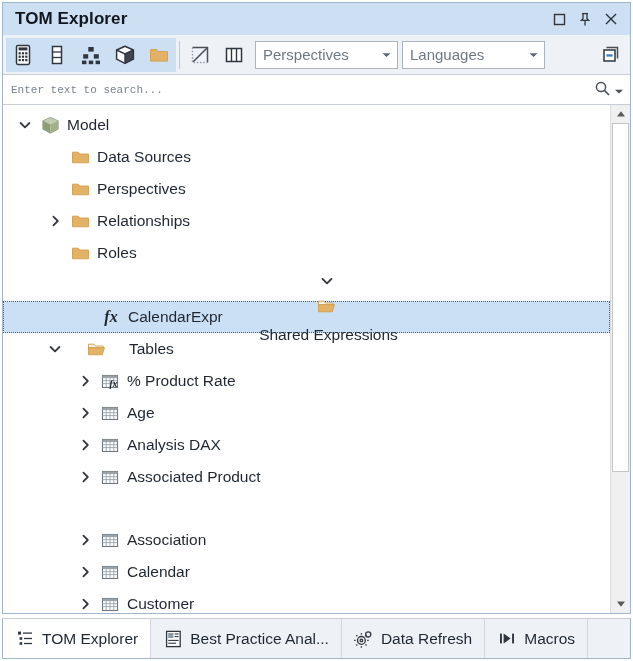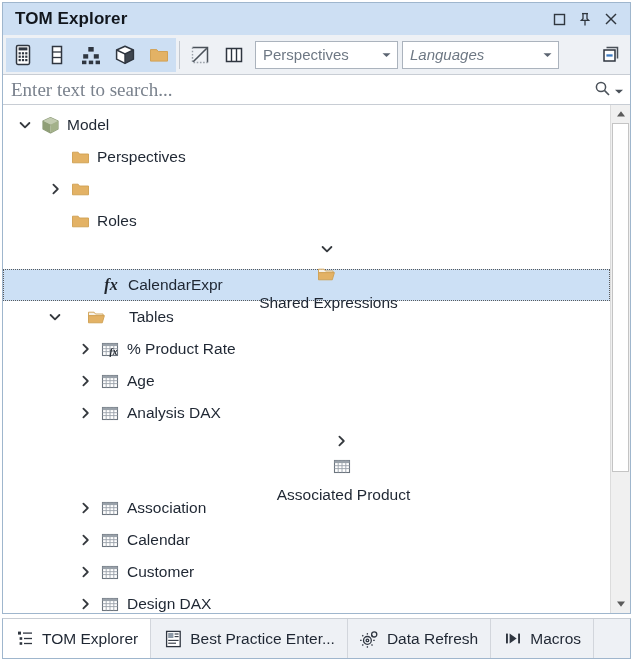--- a/index.html
+++ b/index.html
@@ -74,21 +74,21 @@
   .combo{
     height:28px;
     background:#ffffff;
     border:1px solid #abb3bd;
     display:flex;align-items:center;
     box-sizing:border-box;
     margin-left:4px;
     cursor:default;
   }
   .combo.perspectives{width:143px;}
-  .combo.languages{width:157px;font-style:italic;}
+  .combo.languages{width:143px;}
   .combo-text{
     flex:1 1 auto;
     padding-left:7px;
     color:#6e7884;
     font-size:15px;
     white-space:nowrap;overflow:hidden;
   }
   .combo-arrow{
     width:22px;height:26px;
     display:flex;align-items:center;justify-content:center;
@@ -100,22 +100,22 @@
     height:30px;flex:0 0 30px;
     background:#ffffff;
     border-bottom:1px solid #c8cdd4;
     display:flex;align-items:center;
     box-sizing:border-box;
     padding:0 6px 0 8px;
   }
   .search-input{
     flex:1 1 auto;
     border:0;outline:0;
-    font-family:Liberation Serif, serif;
-    font-size:19px;
+    font-family:Liberation Mono, monospace;
+    font-size:11px;
     color:#4b5562;
     background:transparent;
     padding:0;
   }
   .search-input::placeholder{color:#7a828d;opacity:1;}
   .search-icons{display:flex;align-items:center;gap:3px;}
 
   
   .treewrap{
     flex:1 1 auto;
@@ -406,33 +406,43 @@
             </span>
             <span class="lbl">Model</span>
           </div>
           <div class="row" style="padding-left: 40px;">
             <span class="chev"></span>
             <span class="ico">
               <svg width="19" height="17" viewBox="0 0 19 17">
                 <path d="M1.5 3.2 h5.6 l1.4 1.8 h9 v8.8 h-16 z" fill="#e3b265" stroke="#cf9f50" stroke-width="0.9" stroke-linejoin="round"></path>
               </svg>
             </span>
-            <span class="lbl">Perspectives</span>
+            <span class="lbl">Data Sources</span>
           </div>
           <div class="row" style="padding-left: 40px;">
-            <span class="chev">
-              <svg width="9" height="12" viewBox="0 0 9 12">
-                <path d="M2.4 1.6 L6.8 6 L2.4 10.4" fill="none" stroke="#35393e" stroke-width="1.8" stroke-linecap="round" stroke-linejoin="round"></path>
-              </svg>
-            </span>
+            <span class="chev"></span>
             <span class="ico">
               <svg width="19" height="17" viewBox="0 0 19 17">
                 <path d="M1.5 3.2 h5.6 l1.4 1.8 h9 v8.8 h-16 z" fill="#e3b265" stroke="#cf9f50" stroke-width="0.9" stroke-linejoin="round"></path>
               </svg>
             </span>
+            <span class="lbl">Perspectives</span>
+          </div>
+          <div class="row" style="padding-left: 40px;">
+            <span class="chev">
+              <svg width="9" height="12" viewBox="0 0 9 12">
+                <path d="M2.4 1.6 L6.8 6 L2.4 10.4" fill="none" stroke="#35393e" stroke-width="1.8" stroke-linecap="round" stroke-linejoin="round"></path>
+              </svg>
+            </span>
+            <span class="ico">
+              <svg width="19" height="17" viewBox="0 0 19 17">
+                <path d="M1.5 3.2 h5.6 l1.4 1.8 h9 v8.8 h-16 z" fill="#e3b265" stroke="#cf9f50" stroke-width="0.9" stroke-linejoin="round"></path>
+              </svg>
+            </span>
+            <span class="lbl">Relationships</span>
           </div>
           <div class="row" style="padding-left: 40px;">
             <span class="chev"></span>
             <span class="ico">
               <svg width="19" height="17" viewBox="0 0 19 17">
                 <path d="M1.5 3.2 h5.6 l1.4 1.8 h9 v8.8 h-16 z" fill="#e3b265" stroke="#cf9f50" stroke-width="0.9" stroke-linejoin="round"></path>
               </svg>
             </span>
             <span class="lbl">Roles</span>
           </div>
@@ -528,21 +538,21 @@
                   <path d="M1.5 7.7 H16.5"></path>
                   <path d="M1.5 10.6 H16.5"></path>
                   <path d="M5.2 2.5 V14.5"></path>
                   <path d="M9 2.5 V14.5"></path>
                   <path d="M12.8 2.5 V14.5"></path>
                 </g>
               </svg>
             </span>
             <span class="lbl">Analysis DAX</span>
           </div>
-          <div class="row" style="padding-left: 70px; flex-direction: column;">
+          <div class="row" style="padding-left: 70px;">
             <span class="chev">
               <svg width="9" height="12" viewBox="0 0 9 12">
                 <path d="M2.4 1.6 L6.8 6 L2.4 10.4" fill="none" stroke="#35393e" stroke-width="1.8" stroke-linecap="round" stroke-linejoin="round"></path>
               </svg>
             </span>
             <span class="ico">
               <svg width="18" height="17" viewBox="0 0 18 17">
                 <rect x="1.5" y="2.5" width="15" height="12" fill="#ffffff" stroke="#6c757e" stroke-width="1.1"></rect>
                 <rect x="1.5" y="2.5" width="15" height="2.6" fill="#9aa2aa"></rect>
                 <g stroke="#9aa2aa" stroke-width="0.9">
@@ -685,21 +695,21 @@
             <rect x="1.6" y="1.4" width="13.6" height="15.2" fill="#ffffff" stroke="#2f3640" stroke-width="1.3"></rect>
             <rect x="3.2" y="3" width="5.2" height="5" fill="#8d99a6"></rect>
             <g stroke="#2f3640" stroke-width="1.1">
               <path d="M9.6 4 H13.6"></path>
               <path d="M9.6 6.6 H13.6"></path>
               <path d="M3.2 10.4 H13.6"></path>
               <path d="M3.2 13.2 H11"></path>
             </g>
           </svg>
         </span>
-        <span>Best Practice Enter...</span>
+        <span>Best Practice Anal...</span>
       </div>
       <div class="tab">
         <span class="tab-ico">
           <svg width="19" height="18" viewBox="0 0 19 18">
             <g fill="none" stroke="#2f3640" stroke-width="1.3">
               <circle cx="7.4" cy="10.4" r="3.9"></circle>
               <circle cx="7.4" cy="10.4" r="1.3"></circle>
               <path d="M7.4 4.6 V3.1"></path>
               <path d="M7.4 17.7 V16.2"></path>
               <path d="M1.6 10.4 H0.1"></path>

